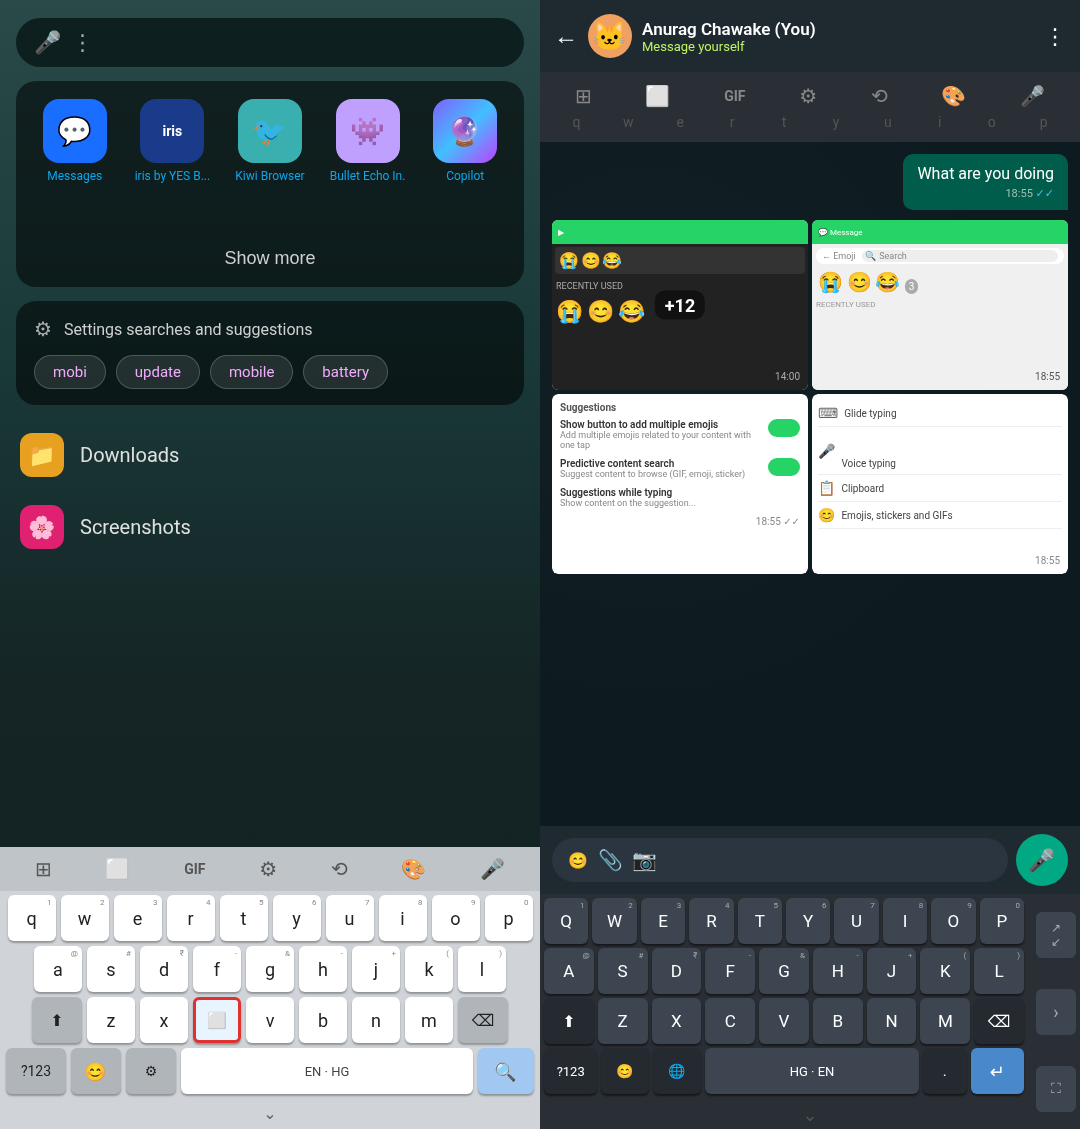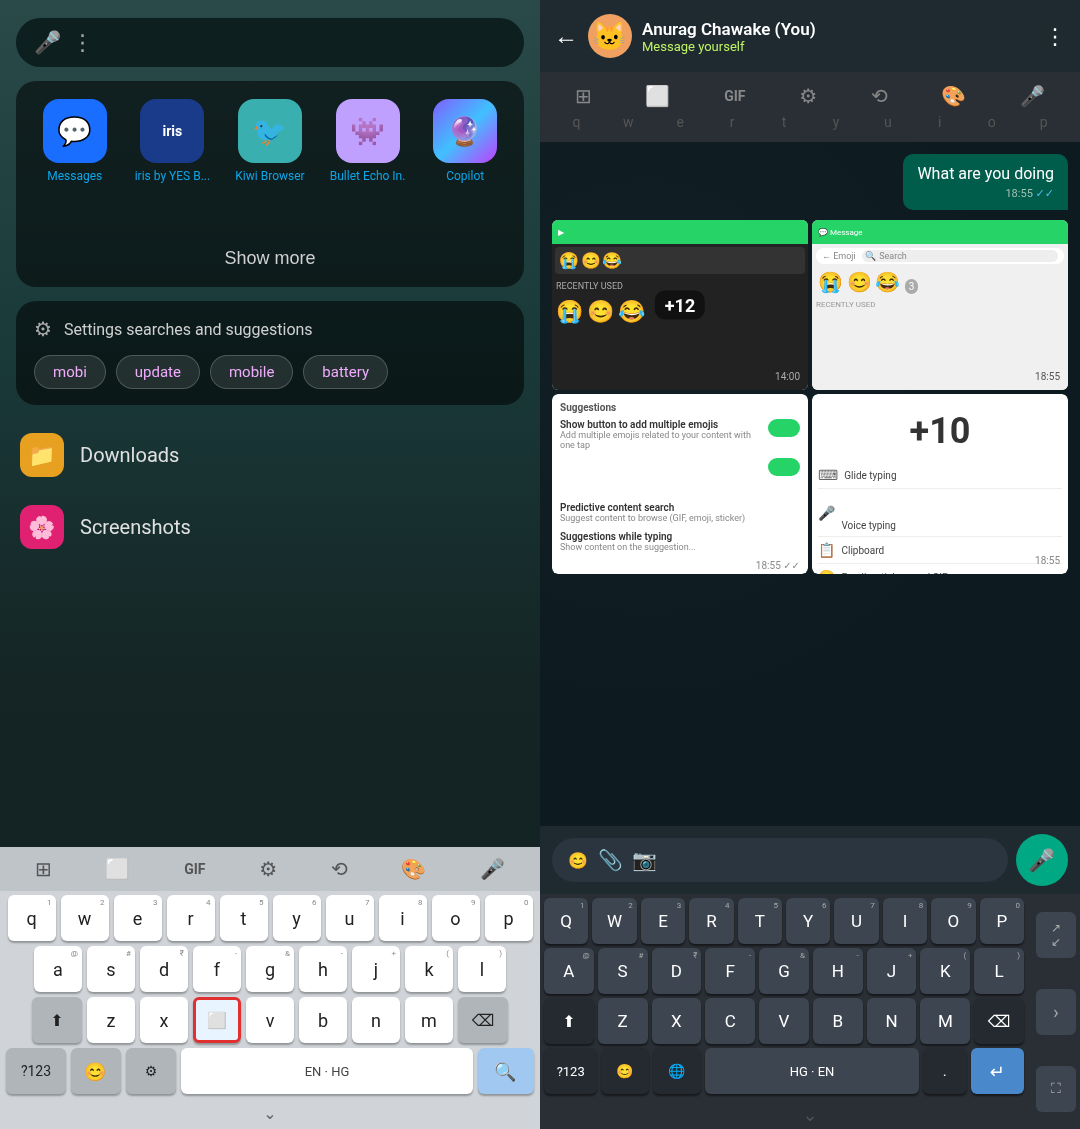--- a/index.html
+++ b/index.html
@@ -883,39 +883,38 @@
         <div class="kbd-settings-tile" style="width:100%;height:100%;overflow:hidden;">
           <div style="font-weight:bold;font-size:10px;margin-bottom:6px;color:#555;">Suggestions</div>
           <div class="setting-row">
             <div style="flex:1;">
               <div style="font-weight:600;font-size:10px;">Show button to add multiple emojis</div>
               <div style="font-size:9px;color:#888;">Add multiple emojis related to your content with one tap</div>
             </div>
             <div class="toggle-on"></div>
           </div>
           <div class="setting-row">
-            <div style="flex:1;margin-top:44px;">
+            <div style="flex:1;">
               <div style="font-weight:600;font-size:10px;">Predictive content search</div>
               <div style="font-size:9px;color:#888;">Suggest content to browse (GIF, emoji, sticker)</div>
             </div>
             <div class="toggle-on"></div>
           </div>
           <div class="setting-row">
             <div style="flex:1;">
               <div style="font-weight:600;font-size:10px;">Suggestions while typing</div>
               <div style="font-size:9px;color:#888;">Show content on the suggestion...</div>
             </div>
           </div>
           <div style="font-size:10px;color:#888;text-align:right;margin-top:4px;">18:55 ✓✓</div>
         </div>
       </div>
 
       <div class="chat-img" style="height:180px;">
         <div class="more-options-tile" style="width:100%;height:100%;overflow:hidden;position:relative;">
-          <div class="plus-ten">+10</div>
           <div class="option-row">
             <span class="option-icon">⌨</span>
             <span style="font-size:10px;">Glide typing</span>
           </div>
           <div class="option-row">
             <span class="option-icon">🎤</span>
             <span style="font-size:10px;margin-top:26px;">Voice typing</span>
           </div>
           <div class="option-row">
             <span class="option-icon">📋</span>

